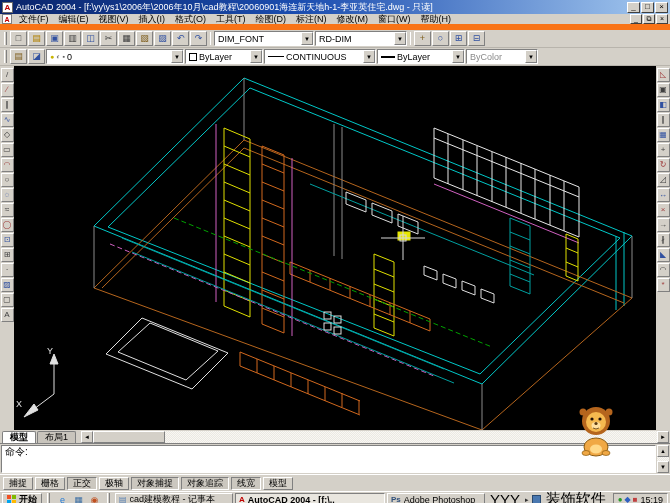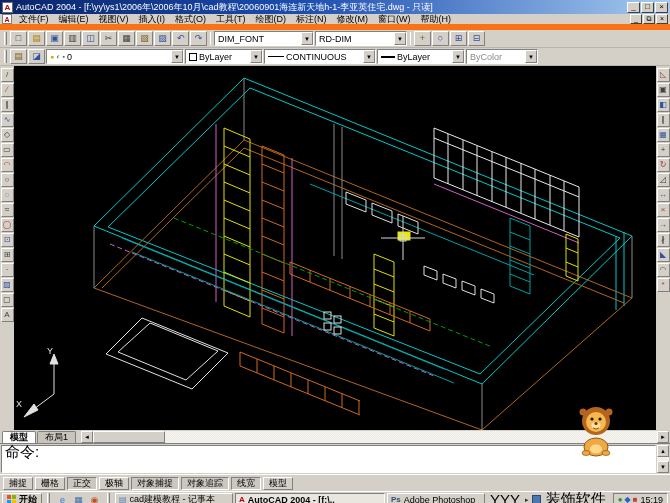--- a/index.html
+++ b/index.html
@@ -62,21 +62,21 @@
     border:1px solid #808080;border-bottom:none;border-radius:2px 2px 0 0;margin-right:1px;}
   .tab.on{background:#ffffff;font-weight:bold;}
   .hscroll{flex:1;display:flex;align-items:center;height:12px;margin:0 1px 0 4px;background:#ece9e2;}
   .scrollbtn{width:12px;height:12px;font-size:6px;display:flex;align-items:center;justify-content:center;flex:none;}
   .hthumb{width:72px;height:12px;flex:none;}
   .htrack{flex:1;height:12px;background:repeating-conic-gradient(#ece9e2 0% 25%, #f8f7f4 0% 50%) 0 0/2px 2px;}
 
   
   .cmdwin{height:31px;display:flex;background:#d4d0c8;padding:1px;border-top:1px solid #808080;gap:1px;}
   .cmdtext{flex:1;background:#fff;border:1px solid;border-color:#808080 #fff #fff #808080;
-    font-family:"Liberation Mono","DejaVu Sans Mono",monospace;font-size:15px;padding:1px 3px;line-height:10px;}
+    font-family:"Liberation Mono","DejaVu Sans Mono",monospace;font-size:10px;padding:1px 3px;line-height:10px;}
   .vscroll{width:12px;display:flex;flex-direction:column;flex:none;}
   .vtrack{flex:1;background:repeating-conic-gradient(#ece9e2 0% 25%, #f8f7f4 0% 50%) 0 0/2px 2px;}
 
   
   .statusbar{height:17px;display:flex;align-items:center;gap:3px;padding:0 3px;background:#d4d0c8;border-top:1px solid #fff;}
   .coords{width:108px;height:13px;font-size:9px;display:flex;align-items:center;padding:0 4px;color:#222;flex:none;}
   .toggles{display:flex;gap:2px;align-items:center;}
   .toggle{height:13px;padding:0 5px;font-size:9px;display:flex;align-items:center;white-space:nowrap;
     background:#d4d0c8;border:1px solid;border-color:#fff #808080 #808080 #fff;}
   .toggle.on{border-color:#808080 #fff #fff #808080;background:#cbc7bf;}

